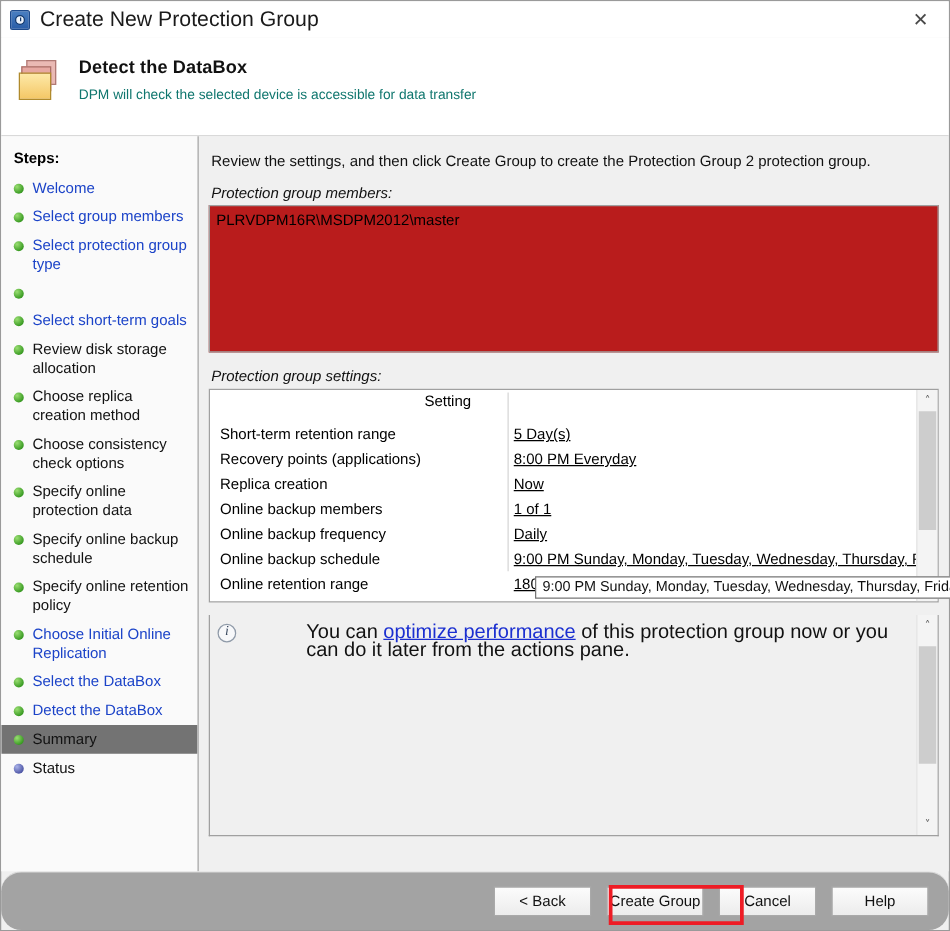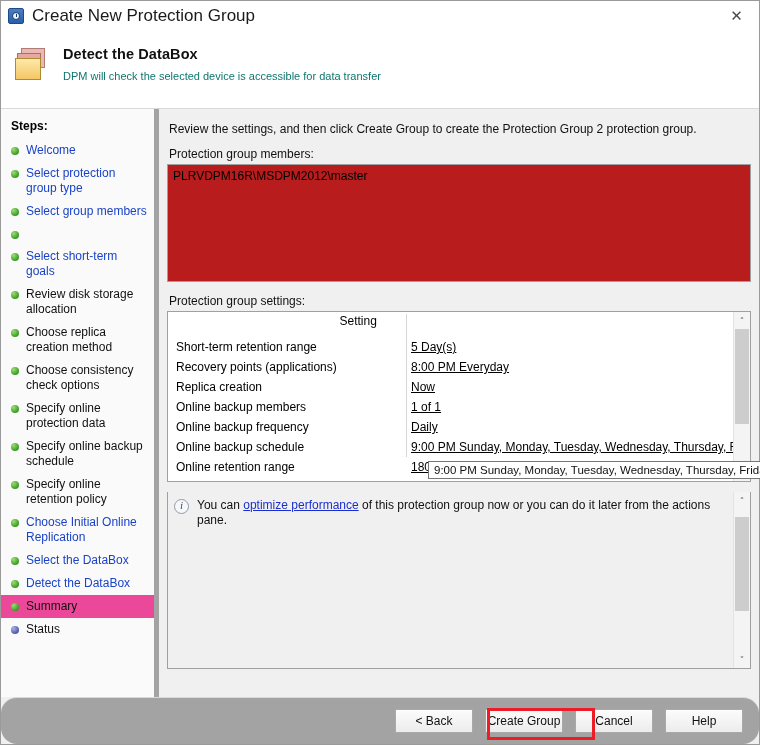--- a/index.html
+++ b/index.html
@@ -147,41 +147,41 @@
     display: flex;
     min-height: 0;
     background: #f0f0f0;
   }
 
   
   #steps-pane {
     flex: 0 0 158px;
     width: 158px;
     background: #fafafa;
-    border-right: 5px solid #a3a3a3;
+    border-right: 1px solid #a3a3a3;
     padding-top: 8px;
     box-sizing: border-box;
     overflow: hidden;
   }
   #steps-title {
     font-weight: bold;
     font-size: 12px;
     padding: 2px 0 6px 10px;
     color: #000;
   }
   .step {
     display: flex;
     align-items: flex-start;
     padding: 4px 6px 4px 10px;
     box-sizing: border-box;
     min-height: 22px;
     cursor: default;
   }
   .step.current {
-    background: #ec4899;
+    background: #737373;
   }
   .step-dot {
     flex: 0 0 8px;
     width: 8px; height: 8px;
     border-radius: 50%;
     margin-top: 4px;
     margin-right: 7px;
     background: radial-gradient(circle at 32% 30%, #9ade72, #3b9c24 70%, #2b7a18);
   }
   .step-dot.pending {
@@ -206,20 +206,21 @@
   }
   #intro-text {
     font-size: 12px;
     color: #111;
     margin: 3px 0 11px 2px;
   }
   .field-label {
     font-size: 12px;
     color: #111;
     margin: 0 0 3px 2px;
+    font-style: italic;
   }
 
   
   #members-box {
     height: 118px;
     background: #b91c1c;
     border: 1px solid #a0a0a0;
     box-sizing: border-box;
     padding: 4px 5px;
     overflow: hidden;
@@ -374,23 +375,24 @@
     position: absolute;
     left: 0; top: -1px;
     width: 13px;
     text-align: center;
     font-family: "Liberation Serif", serif;
     font-size: 11px;
     font-style: italic;
     color: #3a4a60;
   }
   #info-text {
-    font-size: 12px;
+    font-size: 16px;
     color: #111;
     line-height: 15px;
+    margin-left: 48px;
   }
   #info-link {
     color: #1b2fd0;
     text-decoration: underline;
     cursor: pointer;
   }
 
   
   #buttonbar {
     flex: 0 0 47px;
@@ -460,25 +462,25 @@
 
     <div id="steps-pane">
       <div id="steps-title">Steps:</div>
       <div id="steps-list">
           <div class="step link">
             <span class="step-dot"></span>
             <span class="step-label">Welcome</span>
           </div>
           <div class="step link">
             <span class="step-dot"></span>
+            <span class="step-label">Select group members</span>
+          </div>
+          <div class="step link">
+            <span class="step-dot"></span>
             <span class="step-label">Select protection group type</span>
-          </div>
-          <div class="step link">
-            <span class="step-dot"></span>
-            <span class="step-label">Select group members</span>
           </div>
           <div class="step link">
             <span class="step-dot"></span>
           </div>
           <div class="step link">
             <span class="step-dot"></span>
             <span class="step-label">Select short-term goals</span>
           </div>
           <div class="step">
             <span class="step-dot"></span>

